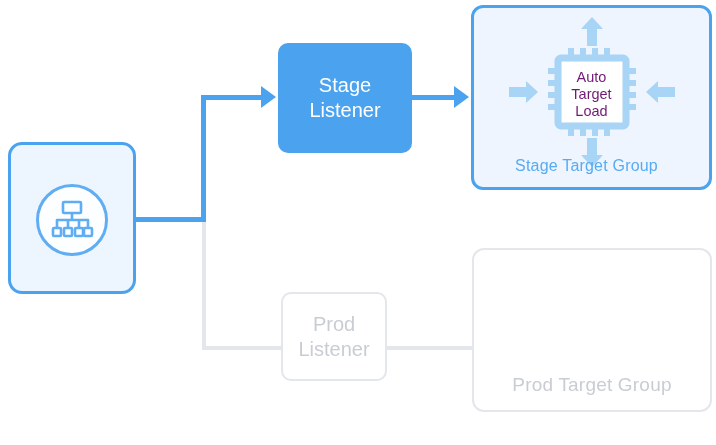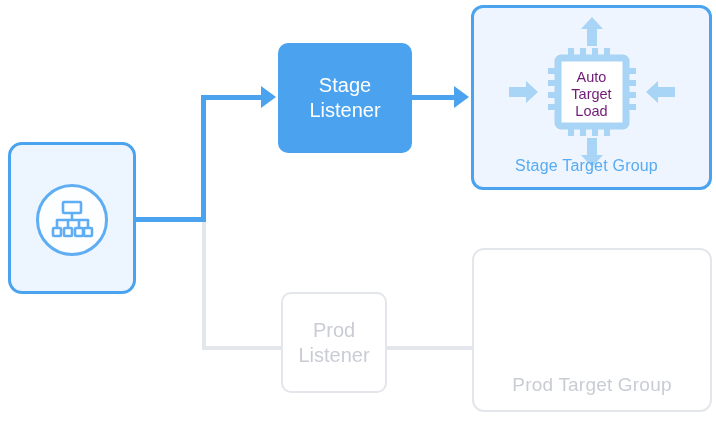--- a/index.html
+++ b/index.html
@@ -74,21 +74,21 @@
     font-size: 20px;
     line-height: 25px;
     text-align: center;
   }
 
   
   #prod-listener {
     left: 281px;
     top: 292px;
     width: 106px;
-    height: 101px;
+    height: 89px;
     background: #ffffff;
     border: 2px solid #E3E6EA;
     border-radius: 10px;
   }
   #prod-listener .listener-label {
     color: #C9CDD3;
     font-size: 20px;
     line-height: 25px;
     text-align: center;
   }

